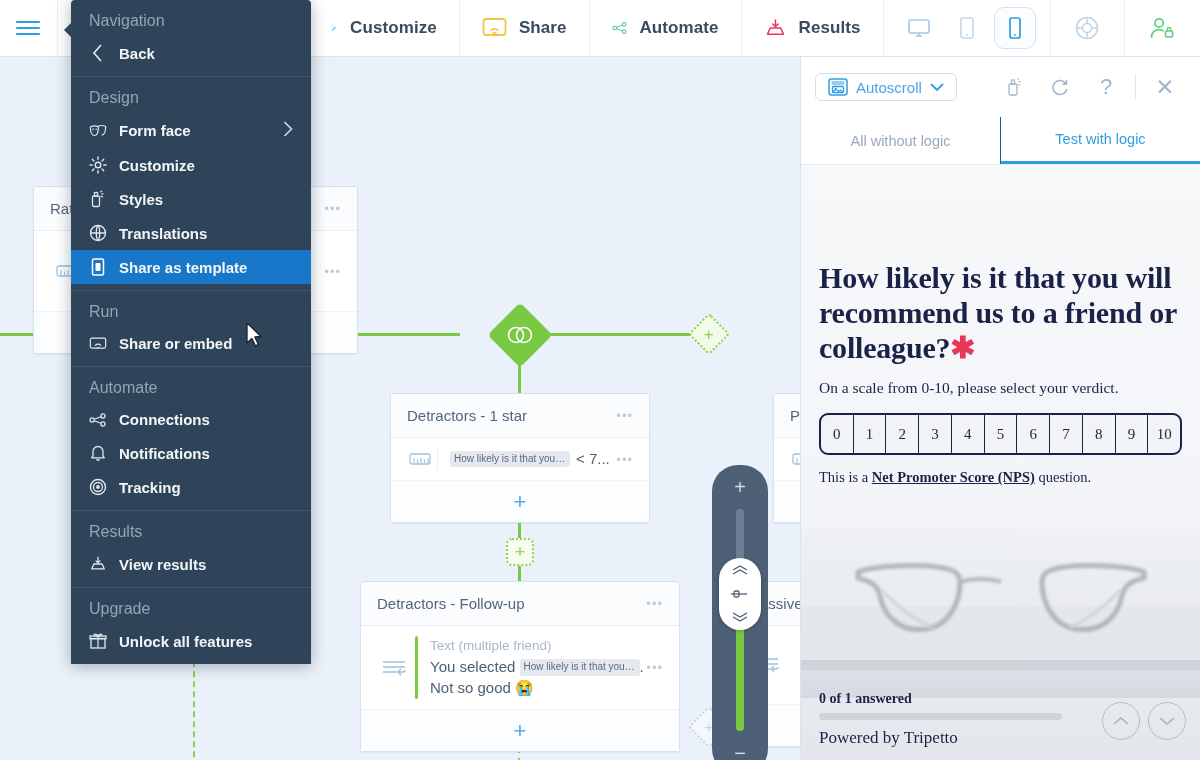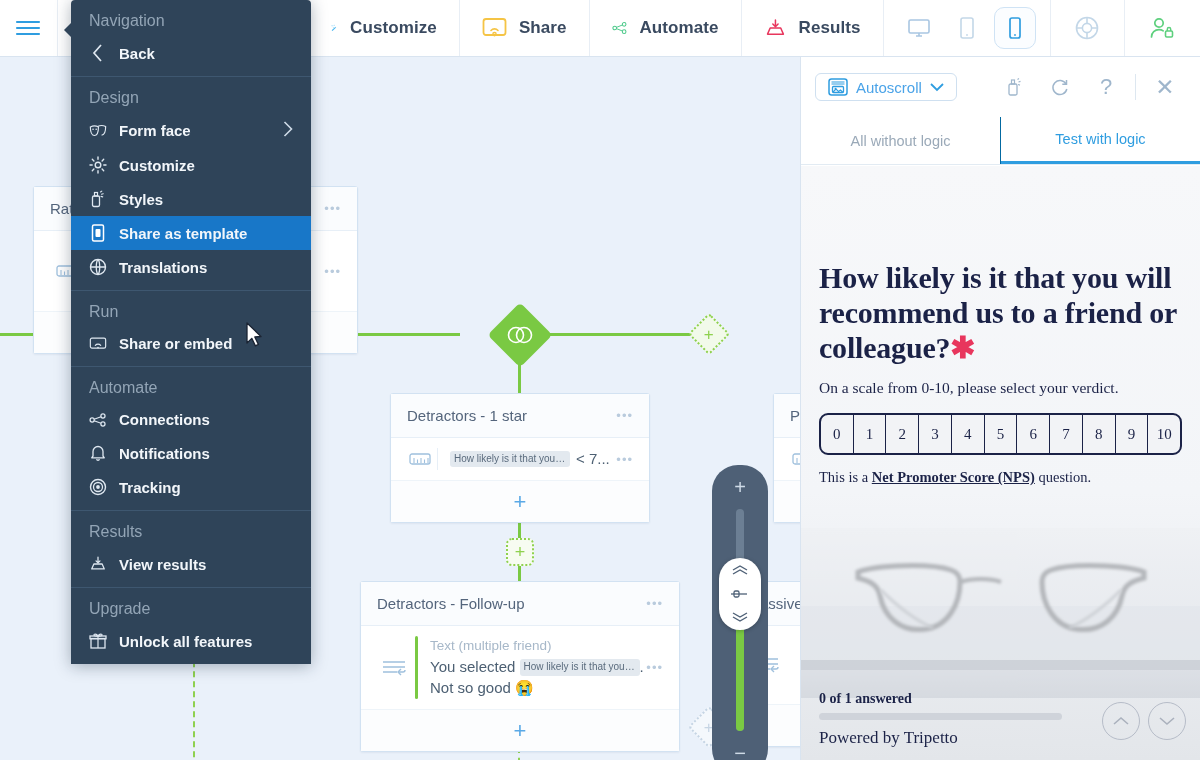--- a/index.html
+++ b/index.html
@@ -603,37 +603,37 @@
     <div class="menu-item">
       <span class="mi-ico">
         <svg width="16" height="18" viewBox="0 0 16 18">
             <rect x="2.5" y="6" width="7" height="10.5" rx="1.4" fill="none" stroke="#dfe8f1" stroke-width="1.3"></rect>
             <rect x="4.5" y="2.5" width="3" height="3.5" fill="none" stroke="#dfe8f1" stroke-width="1.2"></rect>
             <path d="M10.5 2l1.3-.9M11.5 4.2l1.7-.5M11 6.4l1.7.5" stroke="#dfe8f1" stroke-width="1.1" stroke-linecap="round"></path>
           </svg>
       </span>
       <span class="mi-label">Styles</span>
     </div>
+    <div class="menu-item">
+      <span class="mi-ico">
+        <svg width="18" height="18" viewBox="0 0 18 18">
+            <circle cx="9" cy="9" r="7.5" fill="none" stroke="#dfe8f1" stroke-width="1.4"></circle>
+            <path d="M1.5 9h15M9 1.5c2.3 2.4 2.3 12.6 0 15M9 1.5C6.7 3.9 6.7 14.1 9 16.5" fill="none" stroke="#dfe8f1" stroke-width="1.3"></path>
+          </svg>
+      </span>
+      <span class="mi-label">Translations</span>
+    </div>
     <div class="menu-item selected">
       <span class="mi-ico">
         <svg width="14" height="18" viewBox="0 0 14 18">
             <rect x="1.5" y="1" width="11" height="16" rx="1.5" fill="none" stroke="#fff" stroke-width="1.5"></rect>
             <rect x="4.5" y="5" width="5" height="8" rx="1" fill="#fff"></rect>
           </svg>
       </span>
       <span class="mi-label">Share as template</span>
-    </div>
-    <div class="menu-item">
-      <span class="mi-ico">
-        <svg width="18" height="18" viewBox="0 0 18 18">
-            <circle cx="9" cy="9" r="7.5" fill="none" stroke="#dfe8f1" stroke-width="1.4"></circle>
-            <path d="M1.5 9h15M9 1.5c2.3 2.4 2.3 12.6 0 15M9 1.5C6.7 3.9 6.7 14.1 9 16.5" fill="none" stroke="#dfe8f1" stroke-width="1.3"></path>
-          </svg>
-      </span>
-      <span class="mi-label">Translations</span>
     </div>
     <div class="menu-div"></div>
 
     <div class="menu-section">Run</div>
     <div class="menu-item">
       <span class="mi-ico">
         <svg width="20" height="16" viewBox="0 0 20 16">
             <rect x="1.5" y="1.5" width="17" height="11" rx="1.8" fill="none" stroke="#dfe8f1" stroke-width="1.3"></rect>
             <path d="M7 9.5a4 4 0 0 1 6 0" fill="none" stroke="#dfe8f1" stroke-width="1.3" stroke-linecap="round"></path>
             <circle cx="10" cy="12" r=".9" fill="#dfe8f1"></circle>

